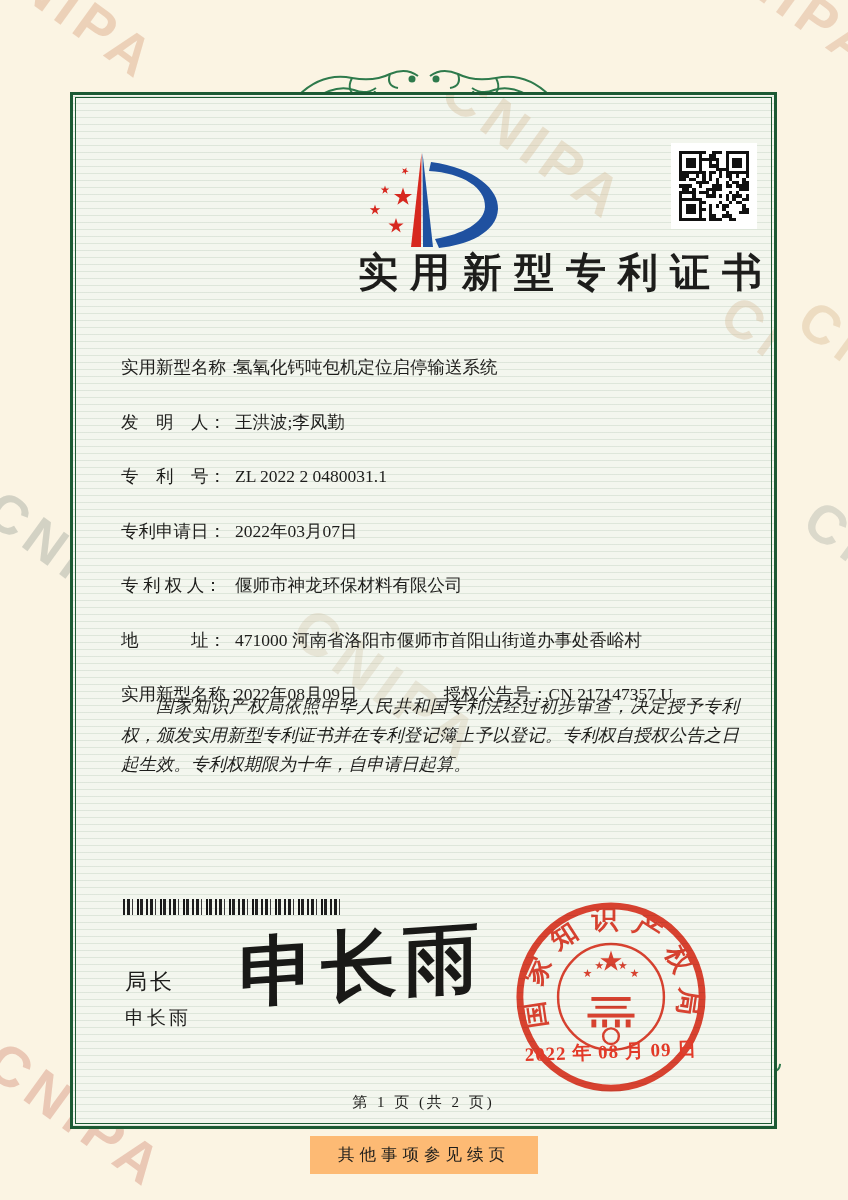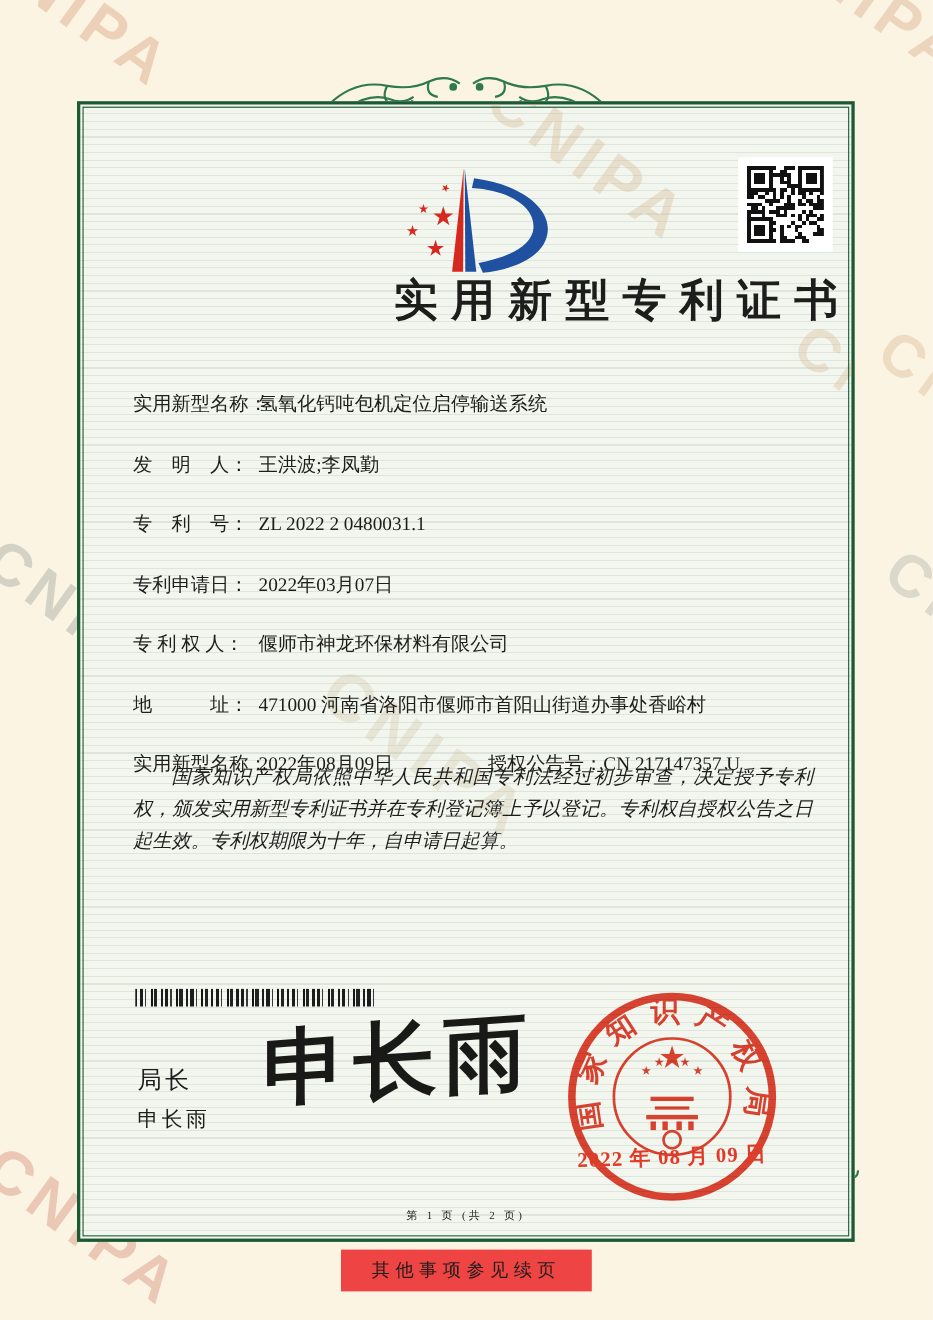--- a/index.html
+++ b/index.html
@@ -78,24 +78,24 @@
   .script{
     left:166px;top:832px;font-size:76px;font-weight:700;color:#191917;
     transform:rotate(-4deg) skewX(-4deg);letter-spacing:6px;line-height:1;
   }
   .seal{left:440px;top:804px;width:196px;height:196px;opacity:.95;mix-blend-mode:multiply;}
   .seal-date{
     left:438px;top:944px;width:200px;text-align:center;
     color:var(--seal-red);font-size:19px;font-weight:700;letter-spacing:1px;
     transform:rotate(-2deg);white-space:nowrap;
   }
-  .page-info{left:0;bottom:14px;width:100%;text-align:center;font-size:10px;letter-spacing:3px;}
+  .page-info{left:0;bottom:14px;width:100%;text-align:center;font-size:15px;letter-spacing:3px;}
   .footer-note{
     position:absolute;left:50%;top:1136px;transform:translateX(-50%);
-    background:#ef4444;padding:8px 28px;font-size:16.5px;letter-spacing:5px;white-space:nowrap;
+    background:#fdba74;padding:8px 28px;font-size:16.5px;letter-spacing:5px;white-space:nowrap;
   }
   .flourish{position:absolute;pointer-events:none;}
 </style>
 </head>
 <body>
 
 <svg width="0" height="0" style="position:absolute" aria-hidden="true">
   <defs>
     <polygon id="star5" points="0,-10 2.25,-3.09 9.51,-3.09 3.63,1.18 5.88,8.09 0,3.82 -5.88,8.09 -3.63,1.18 -9.51,-3.09 -2.25,-3.09"></polygon>
     <g id="curl" stroke-width="2" fill="none">

